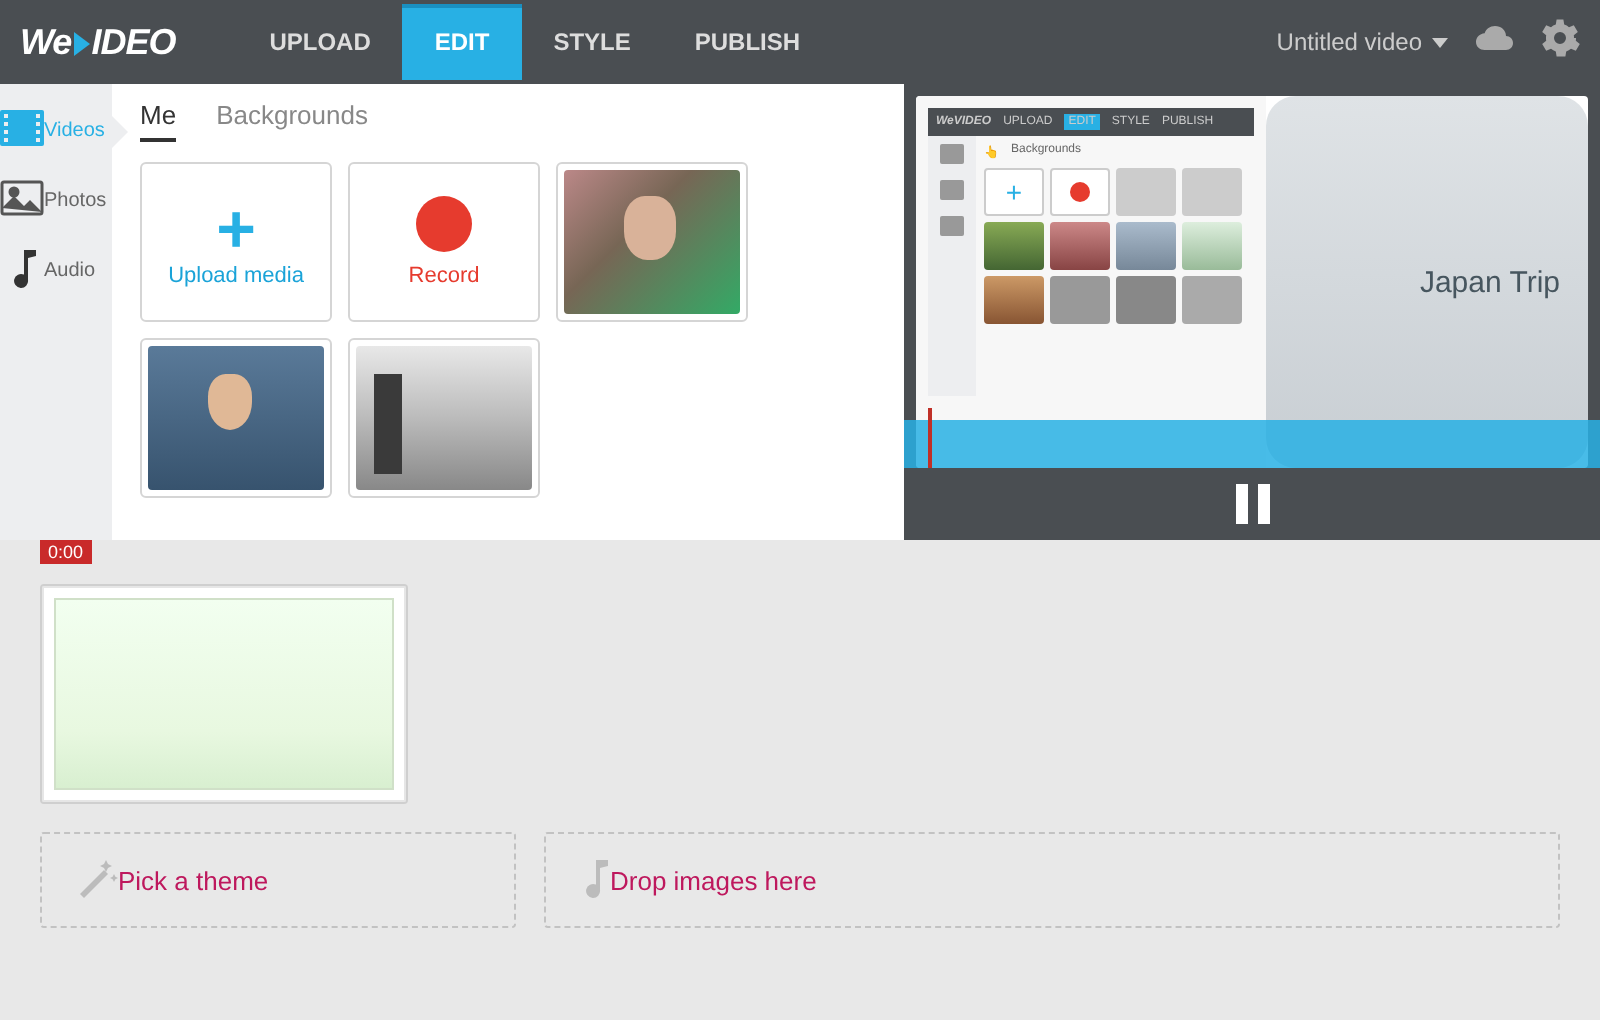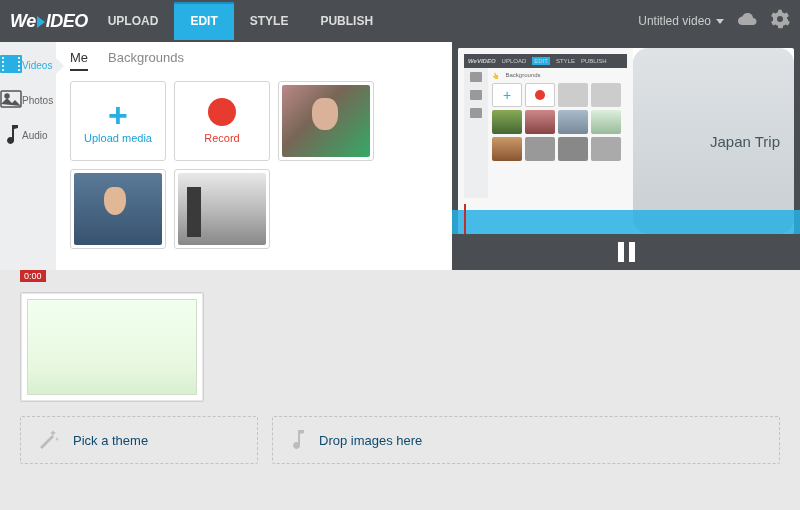--- a/index.html
+++ b/index.html
@@ -1,19 +1,19 @@
 <!DOCTYPE html>
 <html><head>
 <meta charset="utf-8">
 <style>
 * { margin: 0; padding: 0; box-sizing: border-box; font-family: Arial, Helvetica, sans-serif; }
 body { width: 800px; height: 510px; overflow: hidden; background: #e8e8e8; }
 
 .topbar { height: 42px; background: #4a4e52; display: flex; align-items: center; padding: 0 10px; color: #fff; }
-.logo { font-size: 18px; font-weight: bold; letter-spacing: -0.5px; margin-right: 4px; font-style: italic; }
+.logo { font-size: 18px; font-weight: bold; letter-spacing: -0.5px; margin-right: 31px; font-style: italic; }
 .logo .play { display: inline-block; width: 0; height: 0; border-left: 8px solid #28b0e4; border-top: 6px solid transparent; border-bottom: 6px solid transparent; vertical-align: middle; margin: 0 1px; }
 .nav { display: flex; }
 .nav-item { padding: 12px 16px; font-size: 12px; font-weight: bold; cursor: pointer; color: #ddd; }
 .nav-item.active { background: #28b0e4; color: #fff; border-top: 2px solid #1a8fc0; padding-top: 10px; }
 .topbar-right { margin-left: auto; display: flex; align-items: center; gap: 12px; }
 .project-title { font-size: 12px; color: #ccc; display: flex; align-items: center; gap: 5px; cursor: pointer; }
 .tri-down { width: 0; height: 0; border-left: 4px solid transparent; border-right: 4px solid transparent; border-top: 5px solid #ccc; }
 .cloud-icon svg, .gear-icon svg { fill: #aaa; }
 
 .workspace { display: flex; height: 228px; }
@@ -67,21 +67,21 @@
 
 .timeline { height: 240px; background: #e8e8e8; padding: 0; position:relative; }
 .time-mark { position:absolute; top:0; left:20px; background:#c92a2a; color:#fff; font-size:9px; padding:1px 4px; }
 .track-row { display:flex; gap:14px; padding: 22px 20px 10px 20px; align-items:stretch; }
 .clip-slot { width: 184px; height: 110px; background: #fff; border: 1px solid #cfcfcf; border-radius:2px; padding:6px; box-shadow: inset 0 0 0 1px #e6e6e6; cursor:pointer;}
 .clip-inner { width:100%; height:100%; background: linear-gradient(180deg,#f2fff0 0%, #e8f8e0 70%, #d8efd0 100%); border:1px solid #d0e0c8;}
 .drop-zone { flex:1; max-width: 280px; height:110px; border: 1px dashed #c2c2c2; border-radius:2px; display:flex; align-items:center; justify-content:center; gap:12px; color:#8a8a8a; font-size:14px; text-align:center; cursor:pointer;}
 .film-icon { opacity:0.3; }
 
 .bottom-row { display:flex; gap:14px; padding: 4px 20px 14px 20px; }
-.bottom-zone { border:1px dashed #c2c2c2; border-radius:2px; background: transparent; height:48px; display:flex; align-items:center; gap:14px; padding:0 16px; color:#0c4a6e; font-size:13px; cursor:pointer;}
+.bottom-zone { border:1px dashed #c2c2c2; border-radius:2px; background: transparent; height:48px; display:flex; align-items:center; gap:0; padding:0 16px; color:#be185d; font-size:13px; cursor:pointer;}
 .bottom-zone.theme { width: 238px; }
 .bottom-zone.audio { flex:1; }
 .bz-icon { opacity:0.45; }
 </style>
 </head>
 <body>
 
 <div class="topbar">
   <div class="logo">
     <span>We</span><span class="play"></span><span>IDEO</span>

